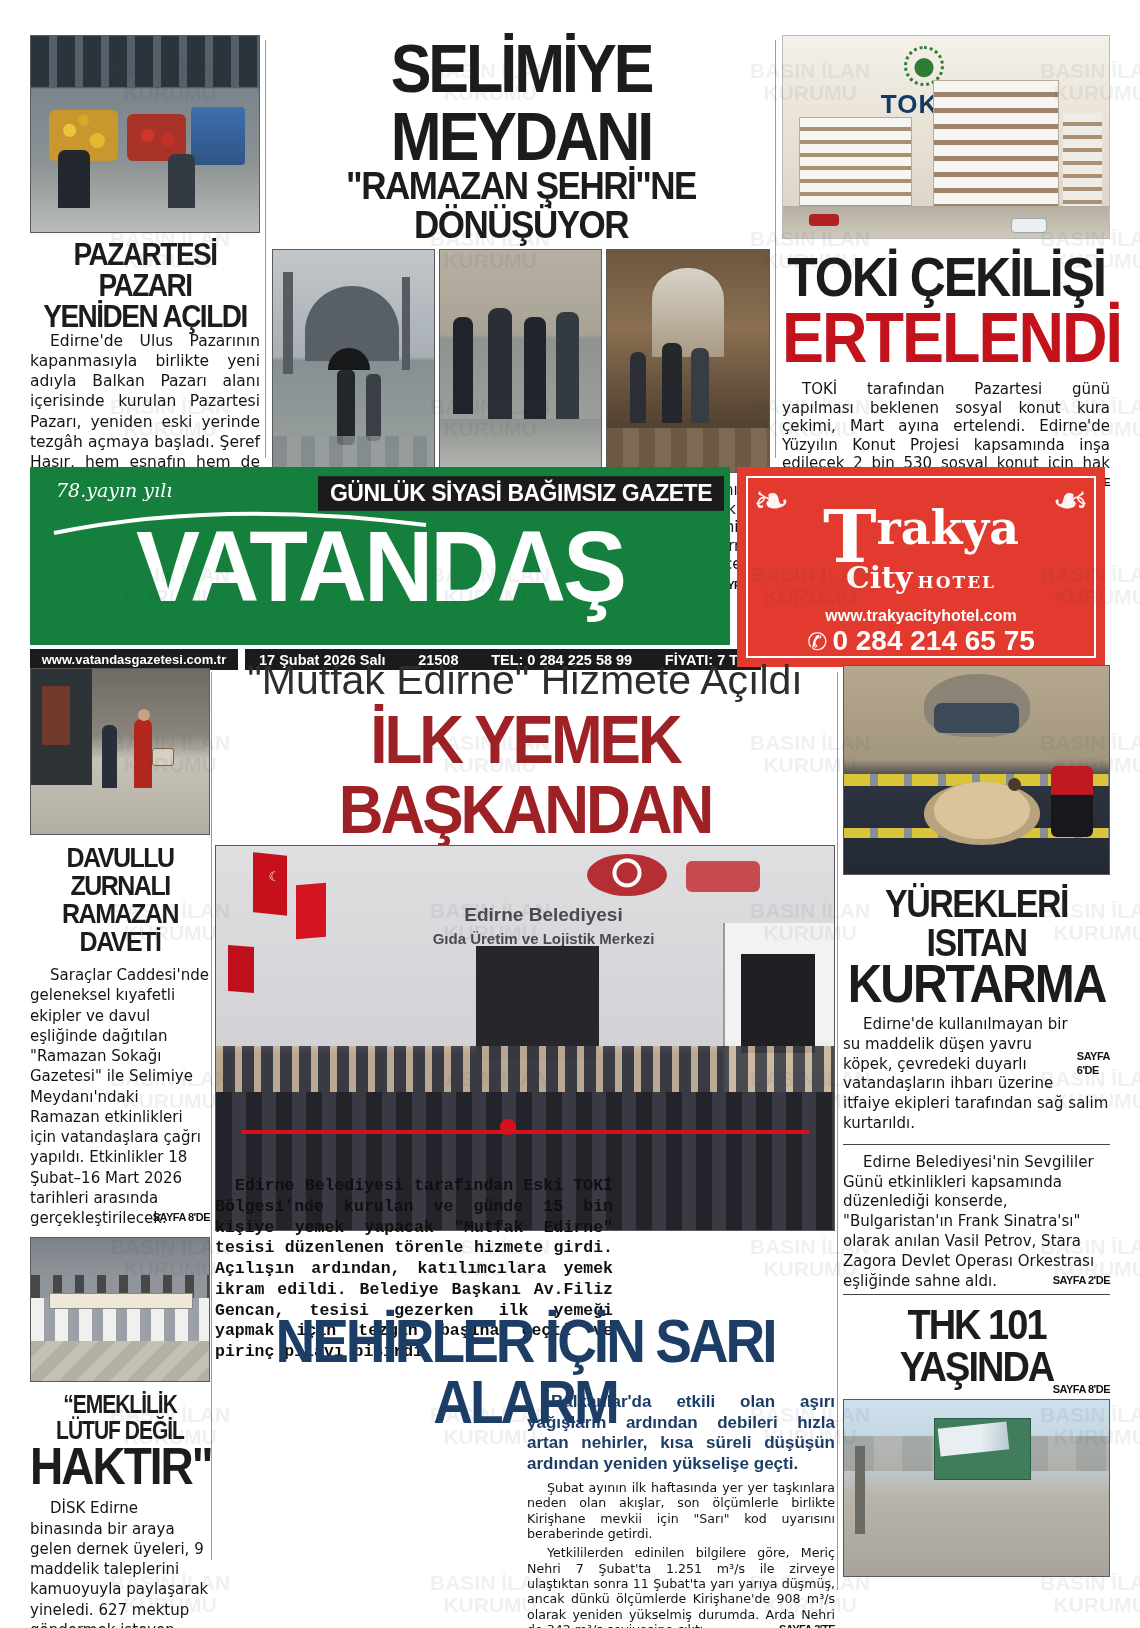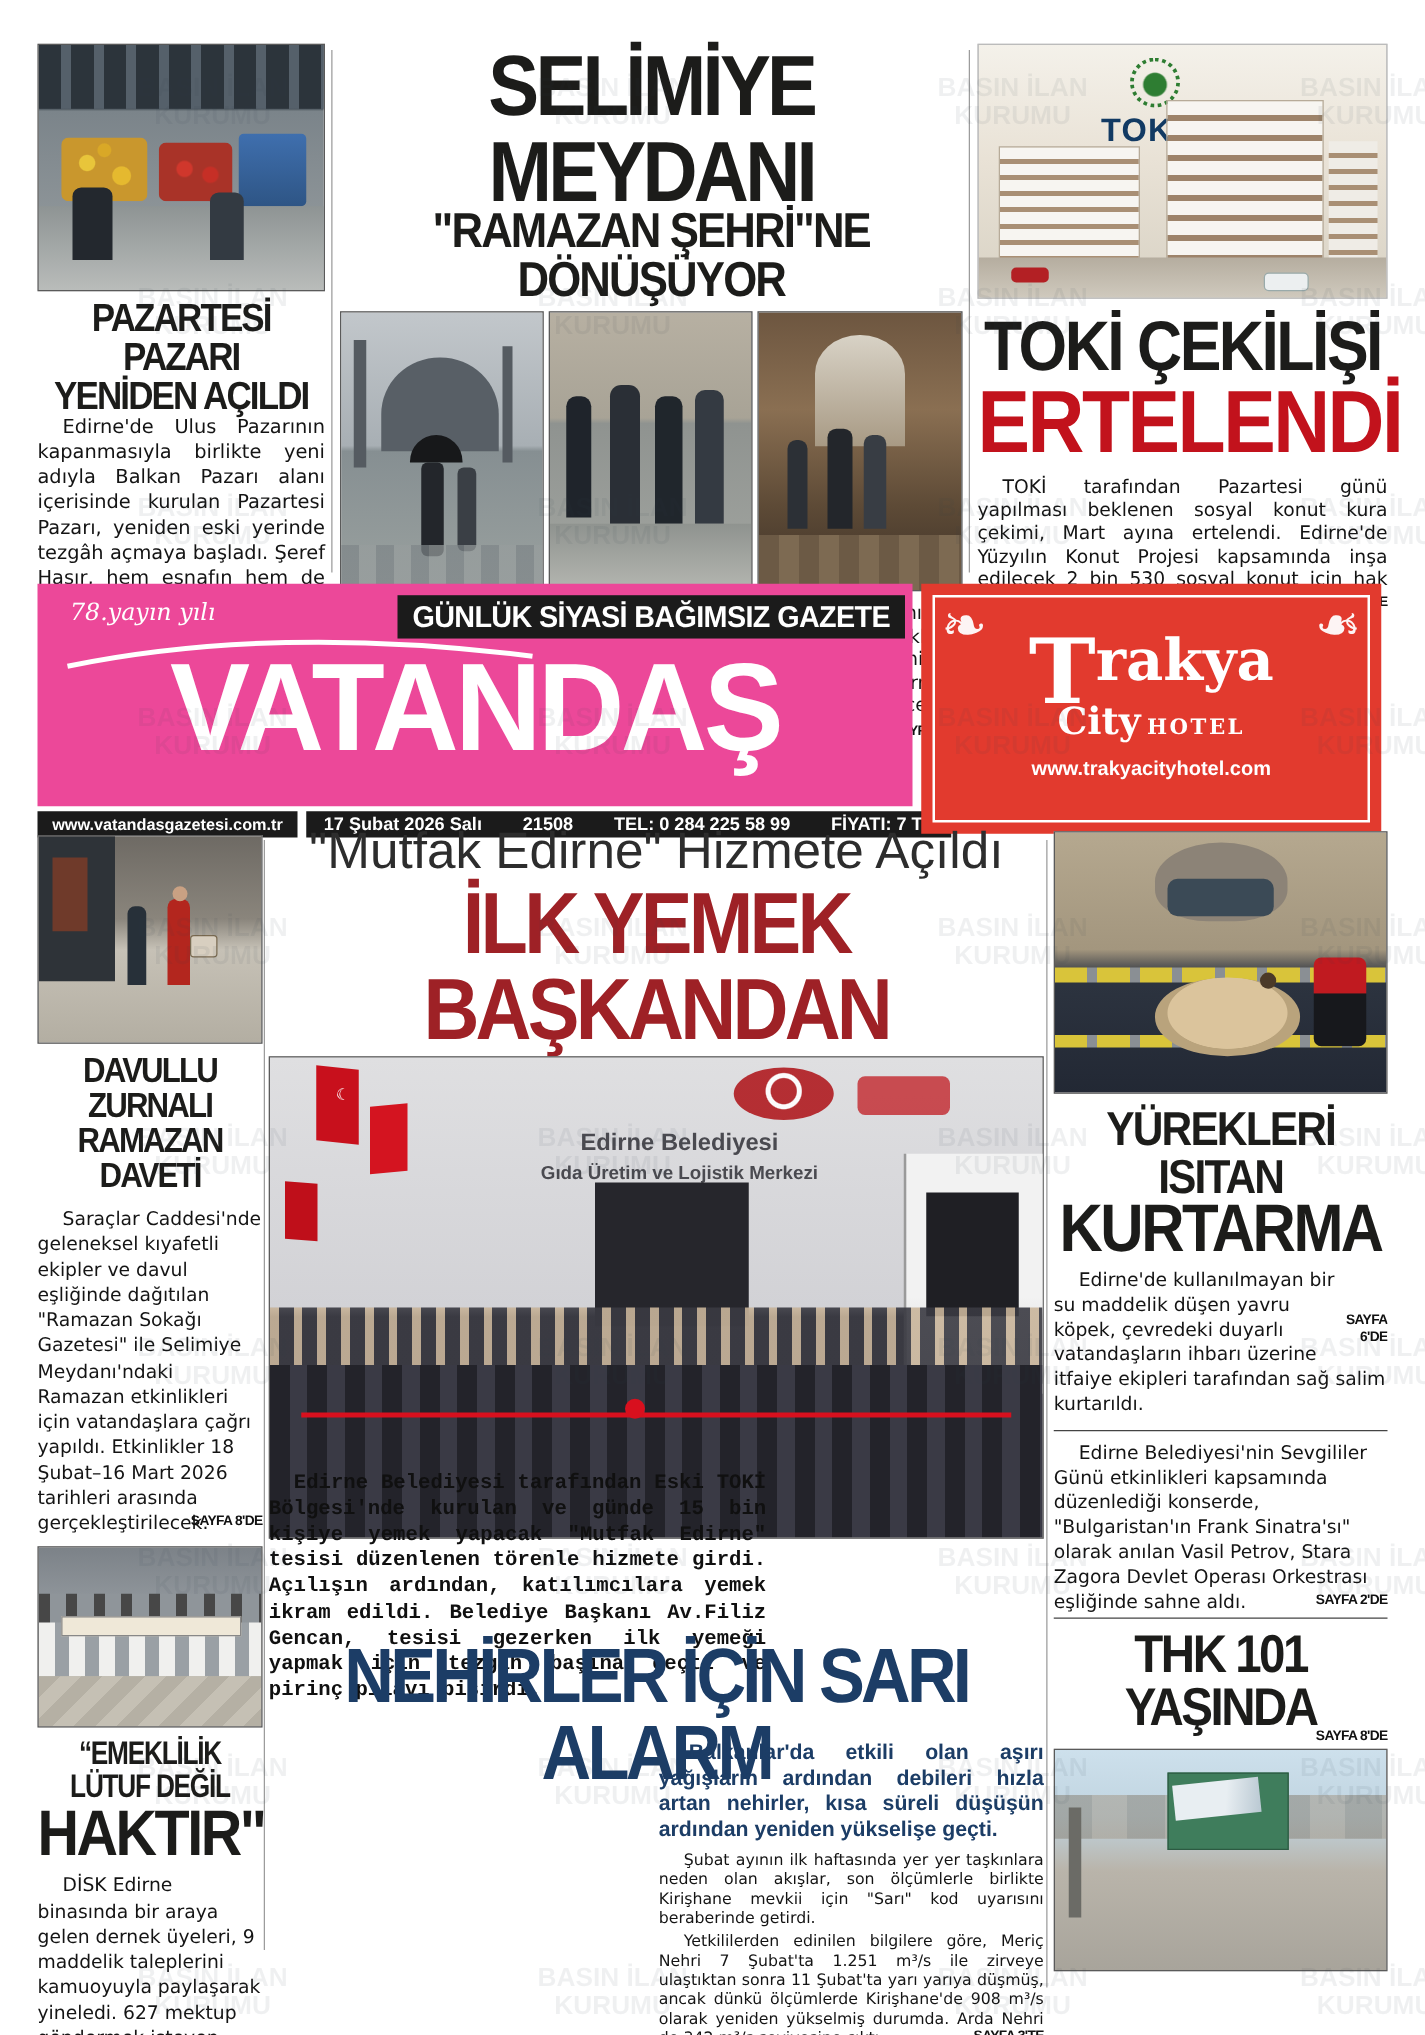--- a/index.html
+++ b/index.html
@@ -17,21 +17,21 @@
   .body-txt{font-size:15px;line-height:1.24;color:#141414;text-align:justify;}
   .body-left{text-align:left;}
   .ind{text-indent:20px;margin:0;}
   .pref{font-family:"Liberation Sans",sans-serif;font-weight:bold;font-size:11px;
         letter-spacing:-0.5px;color:#111;}
   
   .ph{position:relative;overflow:hidden;border:1px solid #5a5a5a;background:#cccccc;}
   .divider-v{position:absolute;width:1px;background:#9c9c9c;}
   .divider-h{position:absolute;height:1px;background:#444;}
   
-  .masthead{background:#ec4899;}
+  .masthead{background:#15803d;}
   .mast-title{font-family:"Liberation Sans",sans-serif;font-weight:bold;color:#fff;
       font-size:96px;letter-spacing:-3px;line-height:1;transform:scaleY(1.04);}
   .tagline{background:#1b1b1b;color:#fff;font-family:"Liberation Sans",sans-serif;
       font-weight:bold;font-size:23px;letter-spacing:-0.5px;padding:3px 12px;transform:scaleY(1.05);}
   .yearnote{color:#fff;font-family:"DejaVu Serif",serif;font-style:italic;font-size:19px;}
   .infobox{background:#1b1b1b;color:#fff;font-family:"Liberation Sans",sans-serif;
       font-weight:bold;}
   
   .hotel{background:#e23a2e;}
   .hotel-inner{position:absolute;inset:9px;border:2px solid #fff;}
@@ -150,20 +150,24 @@
     <div class="hotel-orn" style="left:16px;top:12px;">❧</div>
     <div class="hotel-orn" style="right:16px;top:12px;transform:scaleX(-1);">❧</div>
     <div class="abs" style="left:0;right:0;top:34px;text-align:center;">
       <span class="serifw" style="font-size:72px;line-height:.8;vertical-align:-18px;">T</span><span class="serifw" style="font-size:46px;">rakya</span>
       <div style="margin-top:-6px;">
         <span class="serifw" style="font-size:30px;">City</span>
         <span class="serifw" style="font-size:17px;letter-spacing:2px;">HOTEL</span>
       </div>
     </div>
     <div class="abs" style="left:0;right:0;top:140px;text-align:center;color:#fff;font-family:'Liberation Sans',sans-serif;font-weight:bold;font-size:16px;">www.trakyacityhotel.com</div>
+    <div class="abs" style="left:0;right:0;top:158px;text-align:center;color:#fff;">
+      <span style="font-size:24px;">✆</span>
+      <span style="font-family:'Liberation Sans',sans-serif;font-weight:bold;font-size:28px;">0 284 214 65 75</span>
+    </div>
   </div>
 
   <div class="divider-v" style="left:211px;top:672px;height:888px;"></div>
   <div class="divider-v" style="left:837px;top:672px;height:918px;"></div>
 
   <div class="abs" style="left:30px;top:668px;width:180px;">
     <div class="ph" style="height:165px;">
       <div class="seg" style="inset:0;background:linear-gradient(180deg,#6e6a64 0%,#8a857c 40%,#c6c1b6 55%,#b3aea2 100%);"></div>
       <div class="seg" style="left:0;top:0;width:34%;height:70%;background:#2e3338;"></div>
       <div class="seg" style="left:6%;top:10%;width:16%;height:36%;background:#6f3a2a;"></div>
@@ -244,21 +248,21 @@
       <div class="seg" style="left:34%;top:18%;width:32%;height:14%;background:#3b4a56;border-radius:8px;"></div>
       <div class="seg" style="left:0;top:52%;width:100%;height:12px;background:repeating-linear-gradient(90deg,#d9c43a 0 26px,#8a8f94 26px 34px);"></div>
       <div class="seg" style="left:0;top:78%;width:100%;height:10px;background:repeating-linear-gradient(90deg,#d9c43a 0 26px,#8a8f94 26px 34px);"></div>
       <div class="seg" style="left:30%;top:56%;width:44%;height:30%;background:radial-gradient(ellipse at 50% 45%,#dbc49c 0 58%,#b9a37c 59%);border-radius:50%;"></div>
       <div class="seg" style="left:62%;top:54%;width:13px;height:13px;background:#4b3a28;border-radius:50%;"></div>
       <div class="seg" style="left:78%;top:48%;width:16%;height:34%;background:linear-gradient(180deg,#c01a20 40%,#17181c 41%);border-radius:6px;"></div>
     </div>
     <div class="hl" style="font-size:34px;letter-spacing:-1.5px;margin-top:10px;">YÜREKLERİ ISITAN</div>
     <div class="hl" style="font-size:48px;letter-spacing:-2px;margin-top:4px;">KURTARMA</div>
     <div style="margin-top:10px;overflow:hidden;">
-      <div class="pref" style="float:right;text-align:right;line-height:1.3;margin:34px 0 0 6px;">
+      <div class="pref" style="float:right;text-align:left;line-height:1.3;margin:34px 0 0 6px;">
         <div>SAYFA</div>
         <div>6'DE</div>
       </div>
       <p class="body-txt body-left ind" style="font-size:15px;line-height:1.32;margin:0;">Edirne'de kullanılmayan bir su maddelik düşen yavru köpek, çevredeki duyarlı vatandaşların ihbarı üzerine itfaiye ekipleri tarafından sağ salim kurtarıldı.</p>
     </div>
     <div class="divider-h" style="position:static;margin-top:10px;"></div>
 
     <p class="body-txt body-left ind" style="font-size:15px;line-height:1.32;margin-top:8px;">Edirne Belediyesi'nin Sevgililer Günü etkinlikleri kapsamında düzenlediği konserde, "Bulgaristan'ın Frank Sinatra'sı" olarak anılan Vasil Petrov, Stara Zagora Devlet Operası Orkestrası eşliğinde sahne aldı.</p>
     <div class="pref" style="text-align:right;margin-top:-17px;">SAYFA 2'DE</div>
     <div class="divider-h" style="position:static;margin-top:8px;"></div>

